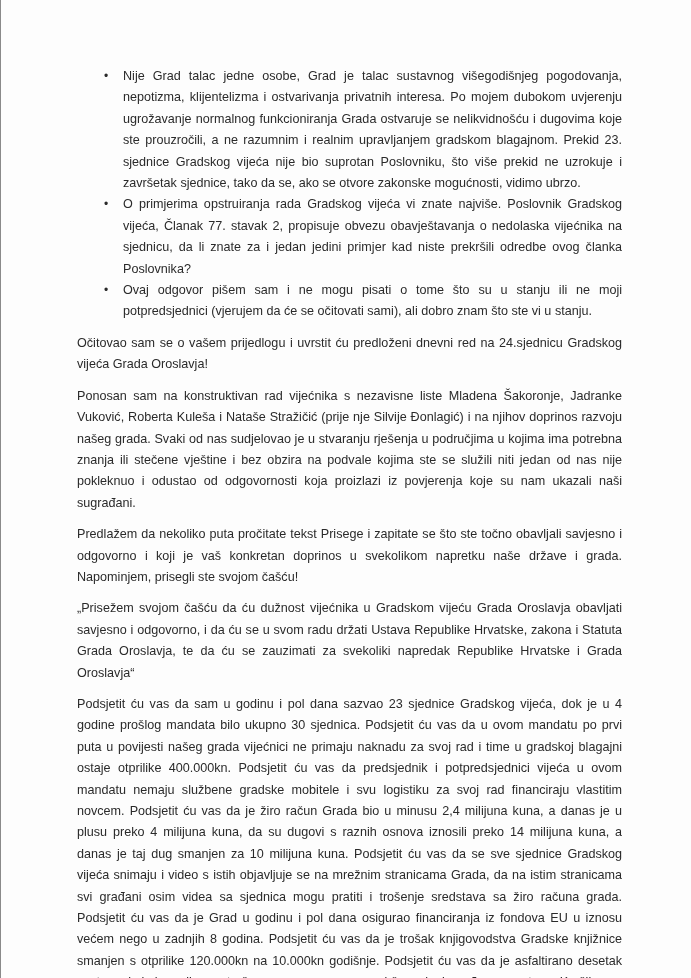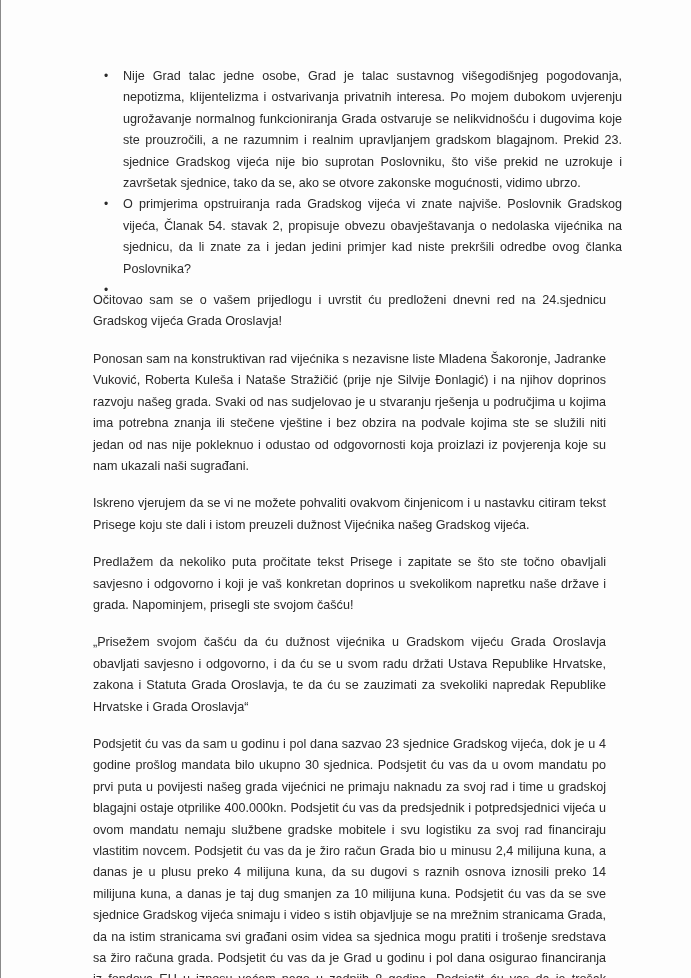--- a/index.html
+++ b/index.html
@@ -5,44 +5,44 @@
   html, body { margin:0; padding:0; }
   body {
     width:691px; height:978px; background:#fdfdfd; position:relative; overflow:hidden;
     font-family:"Liberation Sans", sans-serif; color:#2a2a2a;
   }
   .left-rule { position:absolute; left:0; top:0; width:1px; height:978px; background:#8a8a8a; }
   .page { position:absolute; left:77px; top:66px; width:545px; font-size:12.6px; line-height:21.4px; }
   ul.bullets { list-style:none; margin:0; padding:0; }
   ul.bullets li { position:relative; padding-left:46px; text-align:justify; }
   ul.bullets li .dot { position:absolute; left:27px; top:0; font-size:12px; }
-  p { margin:16px; text-align:justify; }
+  p { margin:0; text-align:justify; }
   .p1 { margin-top:6px; }
   .gap { margin-top:10px; }
   .last { text-align:justify; text-align-last:justify; }
 </style>
 </head>
 <body>
 
 <div class="left-rule"></div>
 
 <div class="page">
   <ul class="bullets">
     <li>
       <span class="dot">•</span>
       <span>Nije Grad talac jedne osobe, Grad je talac sustavnog višegodišnjeg pogodovanja, nepotizma, klijentelizma i ostvarivanja privatnih interesa. Po mojem dubokom uvjerenju ugrožavanje normalnog funkcioniranja Grada ostvaruje se nelikvidnošću i dugovima koje ste prouzročili, a ne razumnim i realnim upravljanjem gradskom blagajnom. Prekid 23. sjednice Gradskog vijeća nije bio suprotan Poslovniku, što više prekid ne uzrokuje i završetak sjednice, tako da se, ako se otvore zakonske mogućnosti, vidimo ubrzo.</span>
     </li>
     <li>
       <span class="dot">•</span>
-      <span>O primjerima opstruiranja rada Gradskog vijeća vi znate najviše. Poslovnik Gradskog vijeća, Članak 54. stavak 2, propisuje obvezu obavještavanja o nedolaska vijećnika na sjednicu, da li znate za i jedan jedini primjer kad niste prekršili odredbe ovog članka Poslovnika?</span>
+      <span>O primjerima opstruiranja rada Gradskog vijeća vi znate najviše. Poslovnik Gradskog vijeća, Članak 77. stavak 2, propisuje obvezu obavještavanja o nedolaska vijećnika na sjednicu, da li znate za i jedan jedini primjer kad niste prekršili odredbe ovog članka Poslovnika?</span>
     </li>
     <li>
       <span class="dot">•</span>
+      <span>Ovaj odgovor pišem sam i ne mogu pisati o tome što su u stanju ili ne moji potpredsjednici (vjerujem da će se očitovati sami), ali dobro znam što ste vi u stanju.</span>
     </li>
   </ul>
 
   <p class="gap p1">Očitovao sam se o vašem prijedlogu i uvrstit ću predloženi dnevni red na 24.sjednicu Gradskog vijeća Grada Oroslavja!</p>
   <p class="gap">Ponosan sam na konstruktivan rad vijećnika s nezavisne liste Mladena Šakoronje, Jadranke Vuković, Roberta Kuleša i Nataše Stražičić (prije nje Silvije Đonlagić) i na njihov doprinos razvoju našeg grada. Svaki od nas sudjelovao je u stvaranju rješenja u područjima u kojima ima potrebna znanja ili stečene vještine i bez obzira na podvale kojima ste se služili niti jedan od nas nije pokleknuo i odustao od odgovornosti koja proizlazi iz povjerenja koje su nam ukazali naši sugrađani.</p>
-  <p class="gap">Iskreno vjerujem da se vi ne možete pohvaliti ovakvom činjenicom i u nastavku citiram tekst Prisege koju ste dali i istom preuzeli dužnost Vijećnika našeg Gradskog vijeća.</p>
   <p class="gap">Predlažem da nekoliko puta pročitate tekst Prisege i zapitate se što ste točno obavljali savjesno i odgovorno i koji je vaš konkretan doprinos u svekolikom napretku naše države i grada. Napominjem, prisegli ste svojom čašću!</p>
   <p class="gap">„Prisežem svojom čašću da ću dužnost vijećnika u Gradskom vijeću Grada Oroslavja obavljati savjesno i odgovorno, i da ću se u svom radu držati Ustava Republike Hrvatske, zakona i Statuta Grada Oroslavja, te da ću se zauzimati za svekoliki napredak Republike Hrvatske i Grada Oroslavja“</p>
   <p class="gap last">Podsjetit ću vas da sam u godinu i pol dana sazvao 23 sjednice Gradskog vijeća, dok je u 4 godine prošlog mandata bilo ukupno 30 sjednica. Podsjetit ću vas da u ovom mandatu po prvi puta u povijesti našeg grada vijećnici ne primaju naknadu za svoj rad i time u gradskoj blagajni ostaje otprilike 400.000kn. Podsjetit ću vas da predsjednik i potpredsjednici vijeća u ovom mandatu nemaju službene gradske mobitele i svu logistiku za svoj rad financiraju vlastitim novcem. Podsjetit ću vas da je žiro račun Grada bio u minusu 2,4 milijuna kuna, a danas je u plusu preko 4 milijuna kuna, da su dugovi s raznih osnova iznosili preko 14 milijuna kuna, a danas je taj dug smanjen za 10 milijuna kuna. Podsjetit ću vas da se sve sjednice Gradskog vijeća snimaju i video s istih objavljuje se na mrežnim stranicama Grada, da na istim stranicama svi građani osim videa sa sjednica mogu pratiti i trošenje sredstava sa žiro računa grada. Podsjetit ću vas da je Grad u godinu i pol dana osigurao financiranja iz fondova EU u iznosu većem nego u zadnjih 8 godina. Podsjetit ću vas da je trošak knjigovodstva Gradske knjižnice smanjen s otprilike 120.000kn na 10.000kn godišnje. Podsjetit ću vas da je asfaltirano desetak cesta na koje je godinama trošen ogroman novac na održavanje, izgrađen nogostup u Krušljevom Selu, rekonstruiran nogostup u ulici Milana Prpića, izgrađeno dječje igralište u Parku obitelji Prpić, organizira boravak u gradskom vrtiću djeci koja se nisu uspjela upisati zbog popunjenih kapaciteta svih oroslavskih vrtića. Podsjetit ću vas da je završena i plaćena biciklistička staza, završeno i plaćeno uređenje Doma kulture, plaćeno uređenje prostora prvog kata Društvenog doma u Mokrici, za koji je Grad primio avans od 500.000kn koji iznos je na kraju prošlog mandata nenamjenski potrošen, a projekt „U službi svih</p>
 </div>
 
 </body></html>

